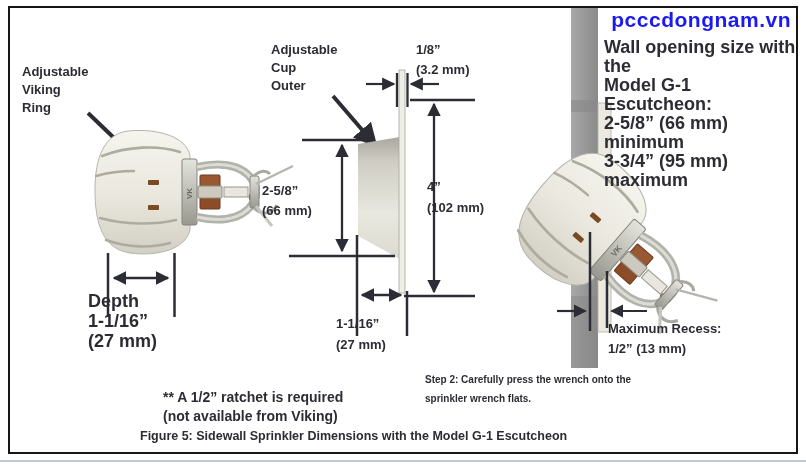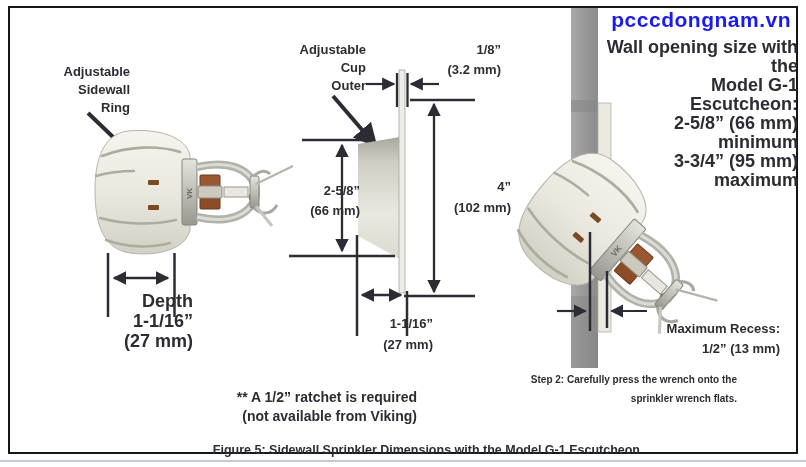--- a/index.html
+++ b/index.html
@@ -2,34 +2,34 @@
 <html><head>
 <meta charset="utf-8">
 <style>
   html,body{margin:0;padding:0;background:#fff;}
   .canvas{position:relative;width:806px;height:467px;background:#ffffff;overflow:hidden;
           font-family:"Liberation Sans",sans-serif;}
   .frame{position:absolute;left:8px;top:6px;width:786px;height:444px;border:2px solid #161616;z-index:0;background:#fff;}
   .underline-strip{position:absolute;left:0;top:460px;width:806px;height:2px;background:#aeb7c6;opacity:.75;z-index:0;}
   svg.art{position:absolute;left:0;top:0;z-index:1;}
   svg text{font-family:"Liberation Sans",sans-serif;}
-  .txt{position:absolute;z-index:2;font-weight:bold;color:#2c2c34;text-align:right;}
+  .txt{position:absolute;z-index:2;font-weight:bold;color:#2c2c34;text-align:left;}
   .watermark{position:absolute;z-index:2;top:8px;right:15px;color:#1b1af2;font-weight:bold;font-size:21px;letter-spacing:.5px;}
   .note-wall{left:604px;top:38px;width:194px;font-size:18px;line-height:19px;}
   .lbl-ring{left:22px;top:63px;width:108px;font-size:13px;line-height:18px;}
   .lbl-depth{left:88px;top:291px;width:105px;font-size:18px;line-height:20px;}
   .lbl-cup{left:271px;top:41px;width:95px;font-size:13px;line-height:18px;}
   .lbl-thk{left:416px;top:40px;width:85px;font-size:13px;line-height:20px;}
   .lbl-cupod{left:262px;top:181px;width:98px;font-size:13px;line-height:20px;}
   .lbl-flange{left:427px;top:176px;width:84px;font-size:13px;line-height:21px;}
   .lbl-cupdepth{left:336px;top:313px;width:97px;font-size:13px;line-height:21px;}
   .lbl-recess{left:608px;top:319px;width:172px;font-size:13px;line-height:20px;}
   .note-ratchet{left:163px;top:388px;width:254px;font-size:14px;line-height:19px;}
   .note-step2{left:425px;top:370px;width:312px;font-size:10px;line-height:19px;}
-  .caption{left:140px;top:443px;width:500px;font-size:12.5px;}
+  .caption{left:140px;top:429px;width:500px;font-size:12.5px;}
 </style>
 </head>
 <body>
 
 <div class="canvas">
   <div class="frame"></div>
   <div class="underline-strip"></div>
 
   <svg class="art" width="806" height="467" viewBox="0 0 806 467">
     <defs>
@@ -143,21 +143,21 @@
 
   <div class="txt note-wall">
     <div>Wall opening size with the</div>
     <div>Model G-1 Escutcheon:</div>
     <div>2-5/8” (66 mm) minimum</div>
     <div>3-3/4” (95 mm) maximum</div>
   </div>
 
   <div class="txt lbl-ring">
     <div>Adjustable</div>
-    <div>Sidewall</div>
+    <div>Viking</div>
     <div>Ring</div>
   </div>
 
   <div class="txt lbl-depth">
     <div>Depth</div>
     <div>1-1/16”</div>
     <div>(27 mm)</div>
   </div>
 
   <div class="txt lbl-cup">

